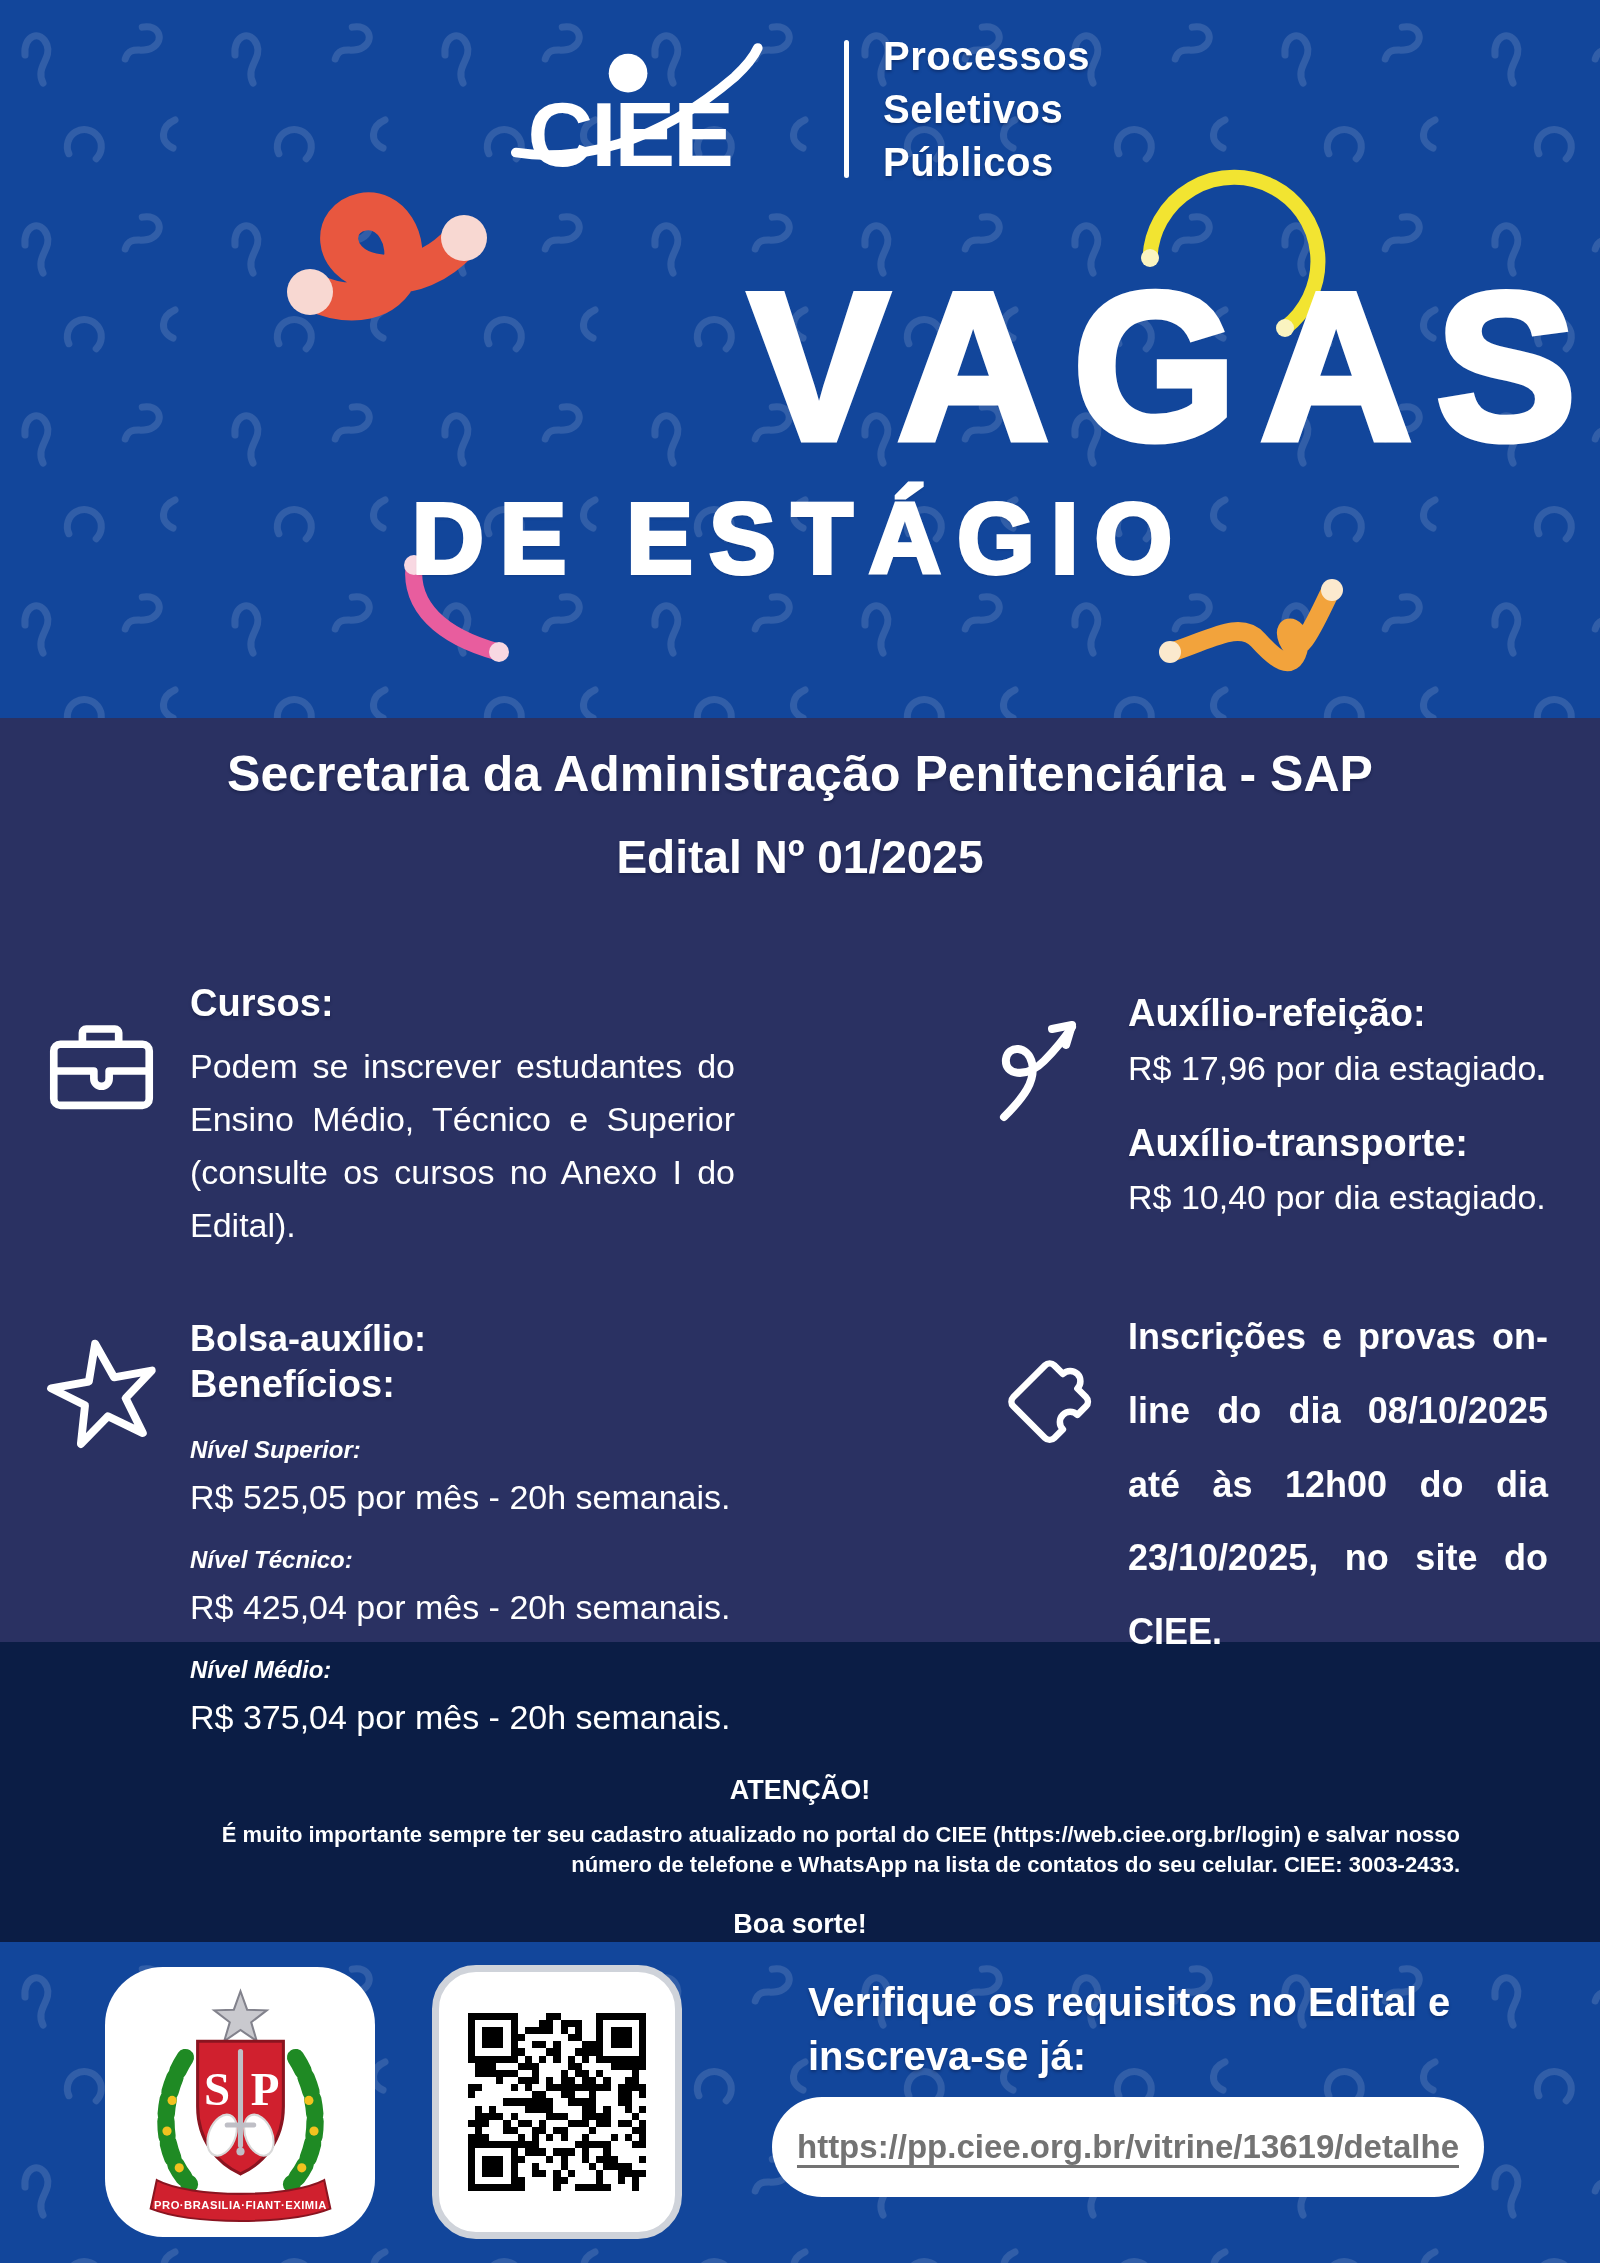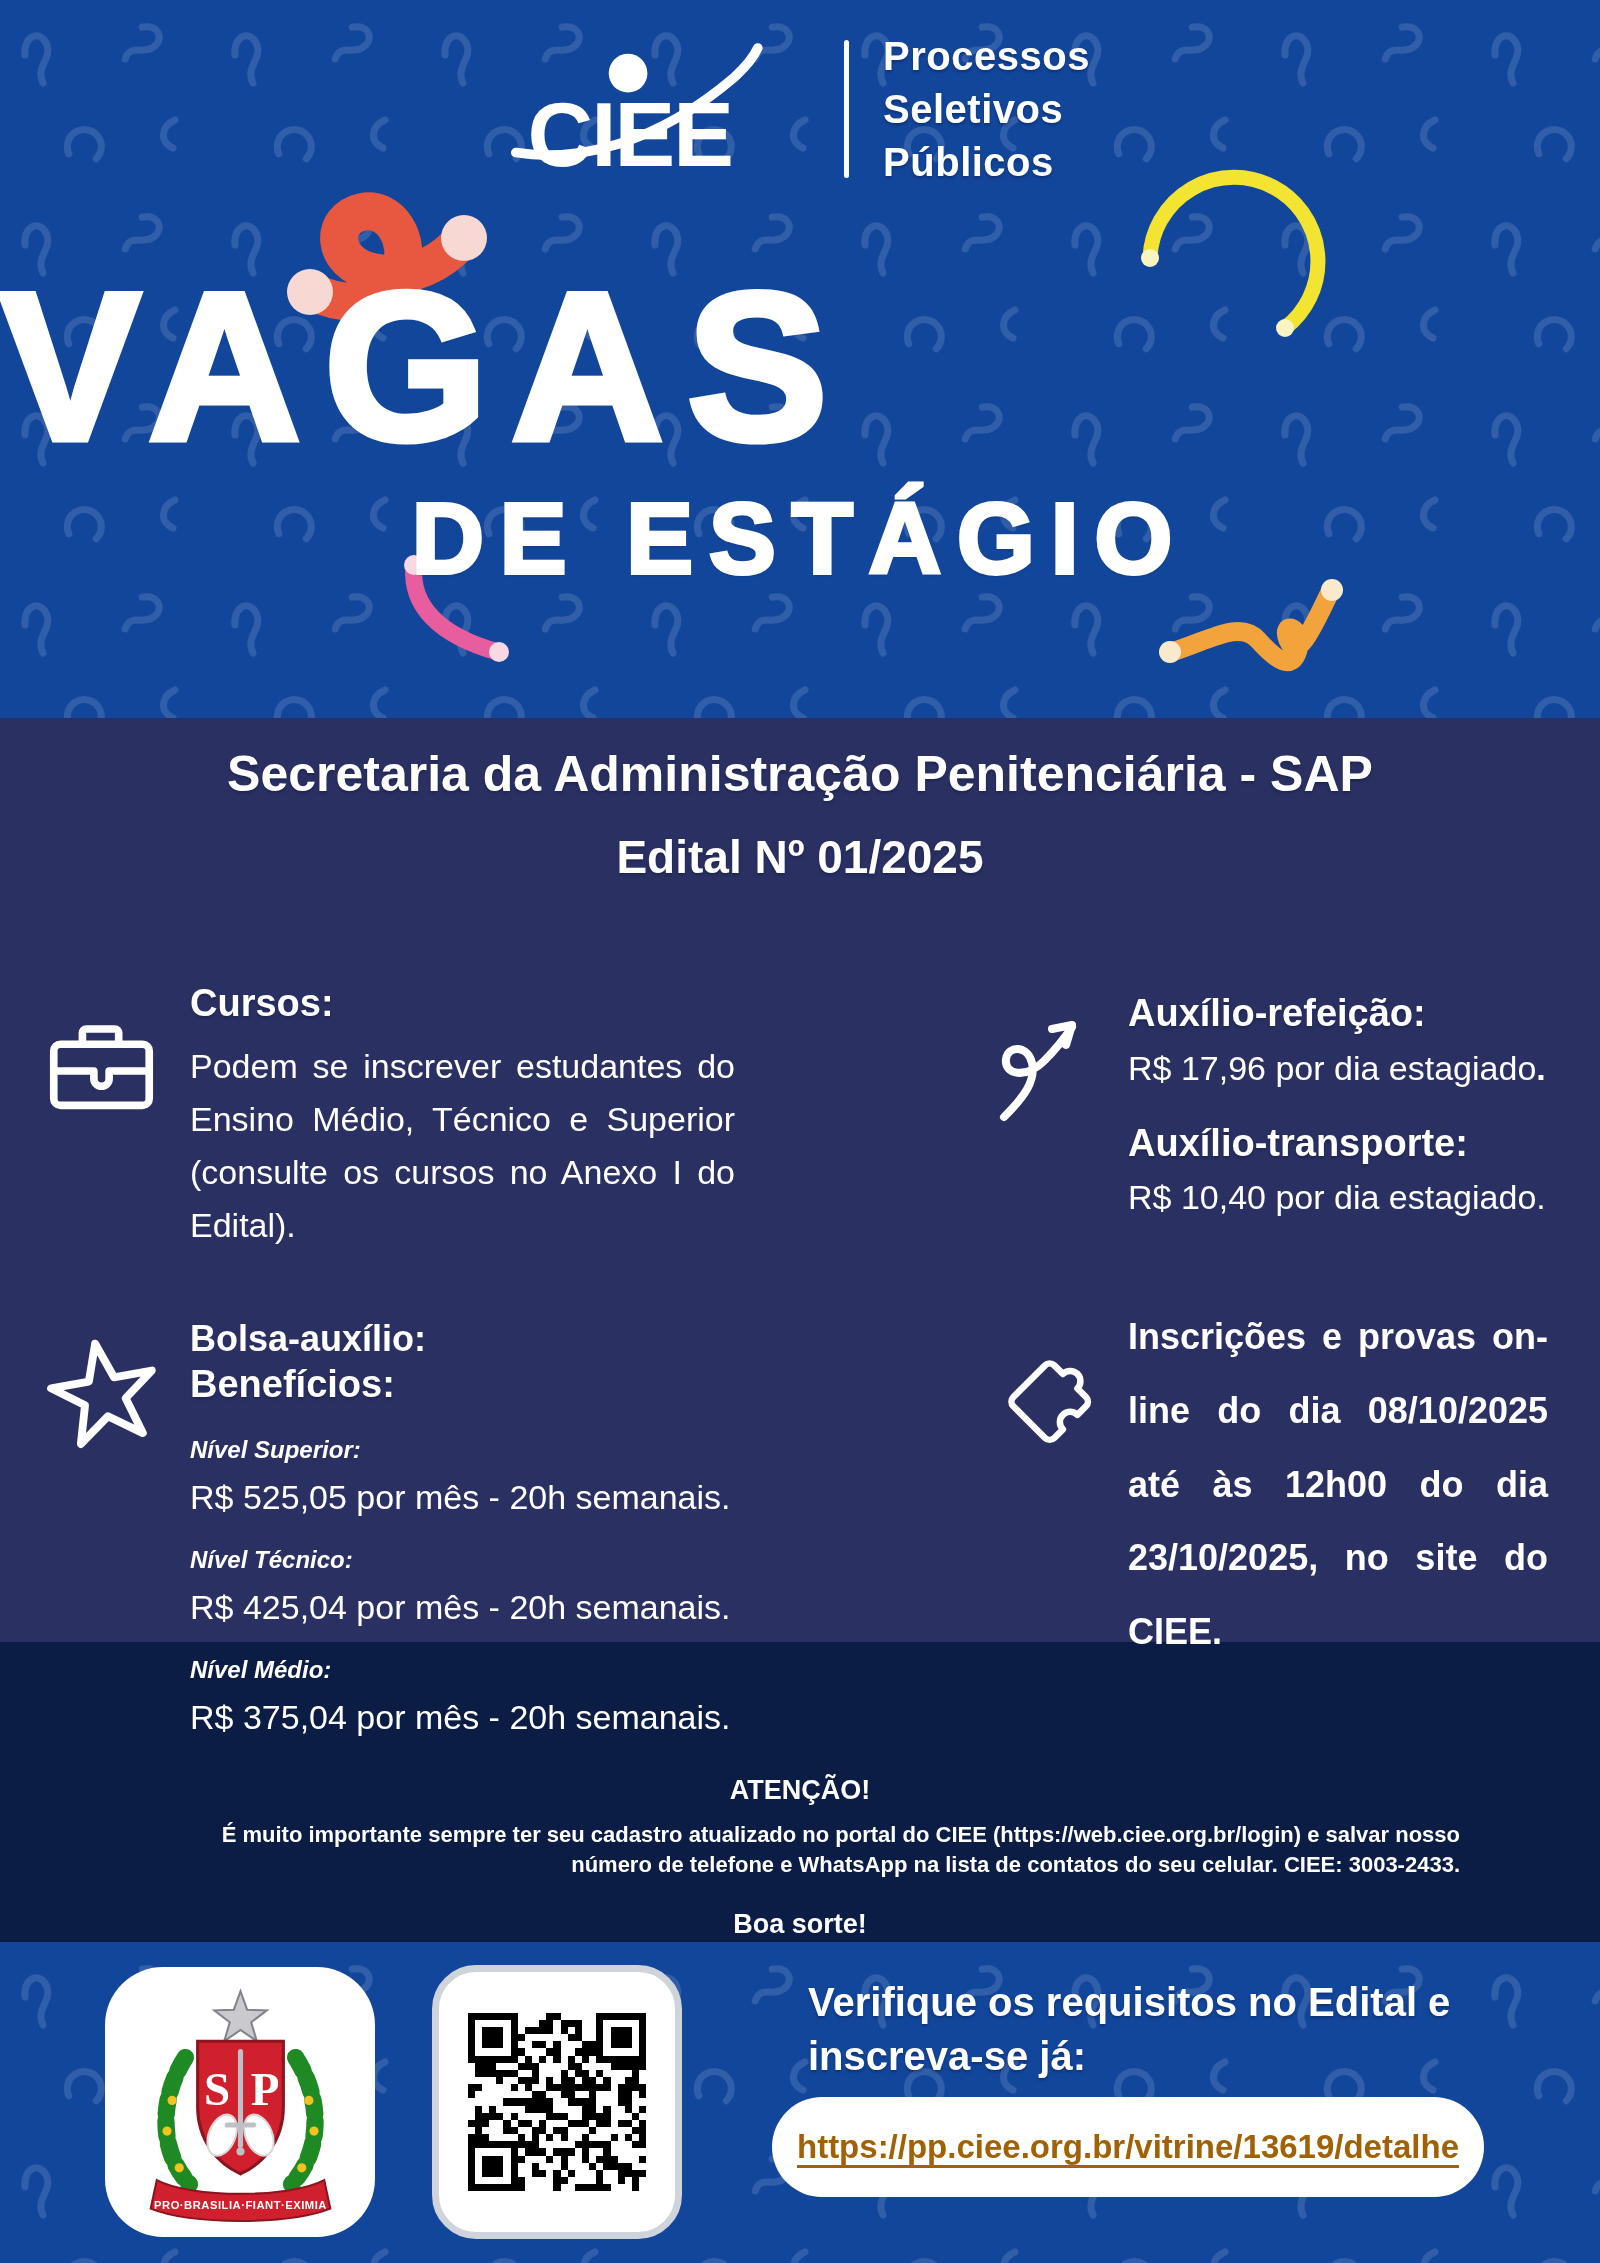--- a/index.html
+++ b/index.html
@@ -13,21 +13,21 @@
   .pattern-svg{position:absolute;inset:0;width:100%;height:100%;pointer-events:none;}
 
   .sh{text-shadow:0 2px 3px rgba(5,15,45,.35);}
 
   
   .logo-row{position:absolute;left:0;right:0;top:30px;display:flex;justify-content:center;
             align-items:center;gap:34px;z-index:2;}
   .ciee-logo{width:300px;height:150px;}
   .brand-divider{width:5px;height:138px;background:#fff;border-radius:3px;}
   .brand{font-size:40px;font-weight:700;line-height:1.32;letter-spacing:.5px;}
-  .title1{position:absolute;left:0;right:0;top:262px;text-align:left;font-weight:700;
+  .title1{position:absolute;left:0;right:0;top:262px;text-align:right;font-weight:700;
           font-size:210px;letter-spacing:24px;line-height:1;-webkit-text-stroke:7px #fff;z-index:2;}
   .title2{position:absolute;left:0;right:0;top:488px;text-align:center;font-weight:700;
           font-size:100px;letter-spacing:16px;line-height:1;-webkit-text-stroke:4px #fff;z-index:2;}
   .confetti{position:absolute;inset:0;width:100%;height:100%;z-index:1;}
 
   
   .org{position:absolute;left:0;right:0;top:27px;text-align:center;font-weight:700;
        font-size:50px;white-space:nowrap;}
   .edital{position:absolute;left:0;right:0;top:112px;text-align:center;font-weight:700;font-size:46px;}
 
@@ -62,21 +62,21 @@
   .sp-card{position:absolute;left:105px;top:25px;width:270px;height:270px;background:#fff;
            border-radius:58px;display:flex;align-items:center;justify-content:center;z-index:2;}
   .qr-card{position:absolute;left:432px;top:23px;width:250px;height:274px;background:#fff;
            border:7px solid #cfd3da;box-sizing:border-box;border-radius:44px;display:flex;
            align-items:center;justify-content:center;z-index:2;}
   .qr-card svg{width:200px;height:200px;}
   .cta{position:absolute;left:808px;top:33px;font-weight:700;font-size:40px;line-height:1.35;z-index:2;}
   .pill{position:absolute;left:772px;top:155px;width:712px;height:100px;background:#fff;
         border-radius:50px;display:flex;align-items:center;justify-content:center;z-index:2;
         text-decoration:none;cursor:pointer;}
-  .pill span{color:#a16207;font-weight:700;font-size:33px;text-decoration:underline;
+  .pill span{color:#737373;font-weight:700;font-size:33px;text-decoration:underline;
              text-decoration-thickness:3px;text-underline-offset:7px;}
 </style>
 </head>
 <body>
 
 <div class="page">
 
   <header class="hero">
     <svg class="pattern-svg" aria-hidden="true">
       <defs>

